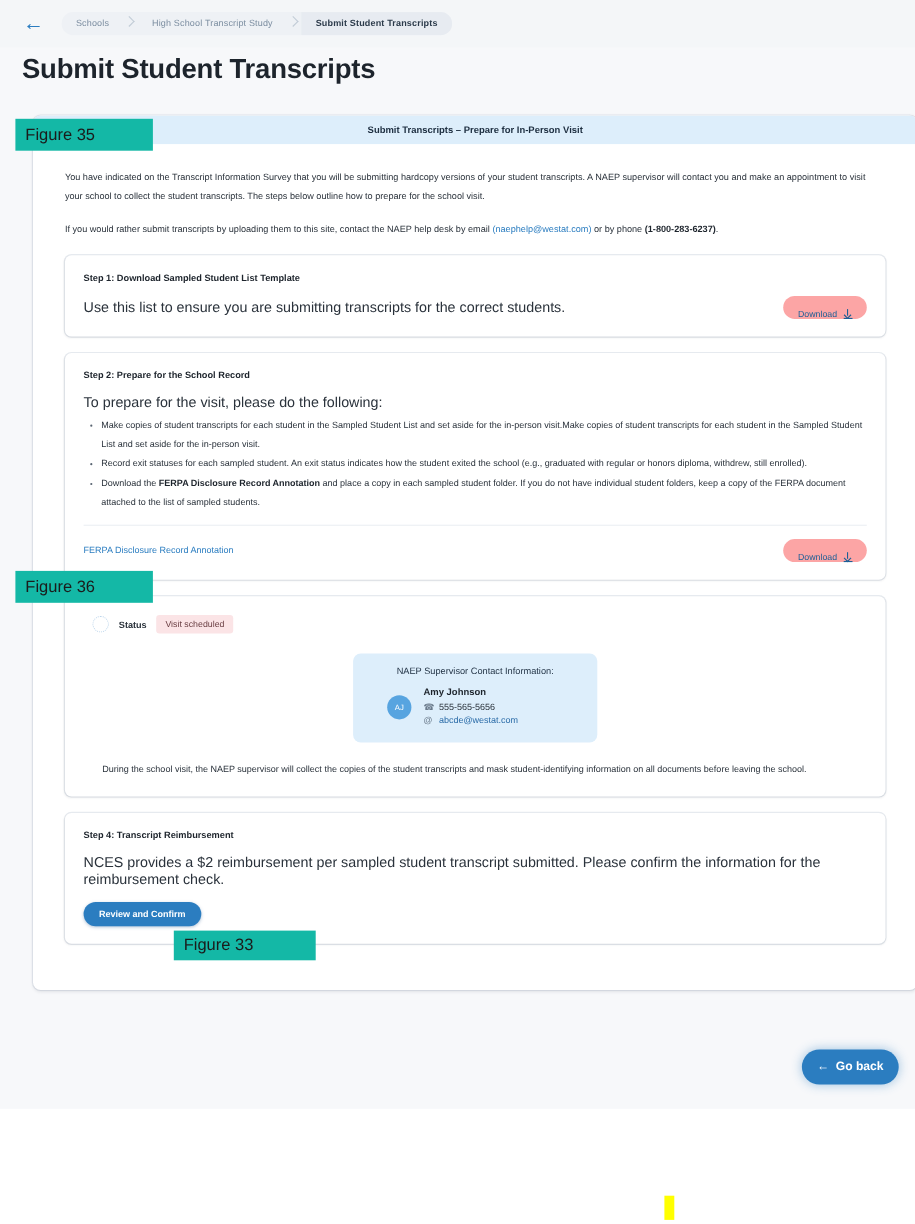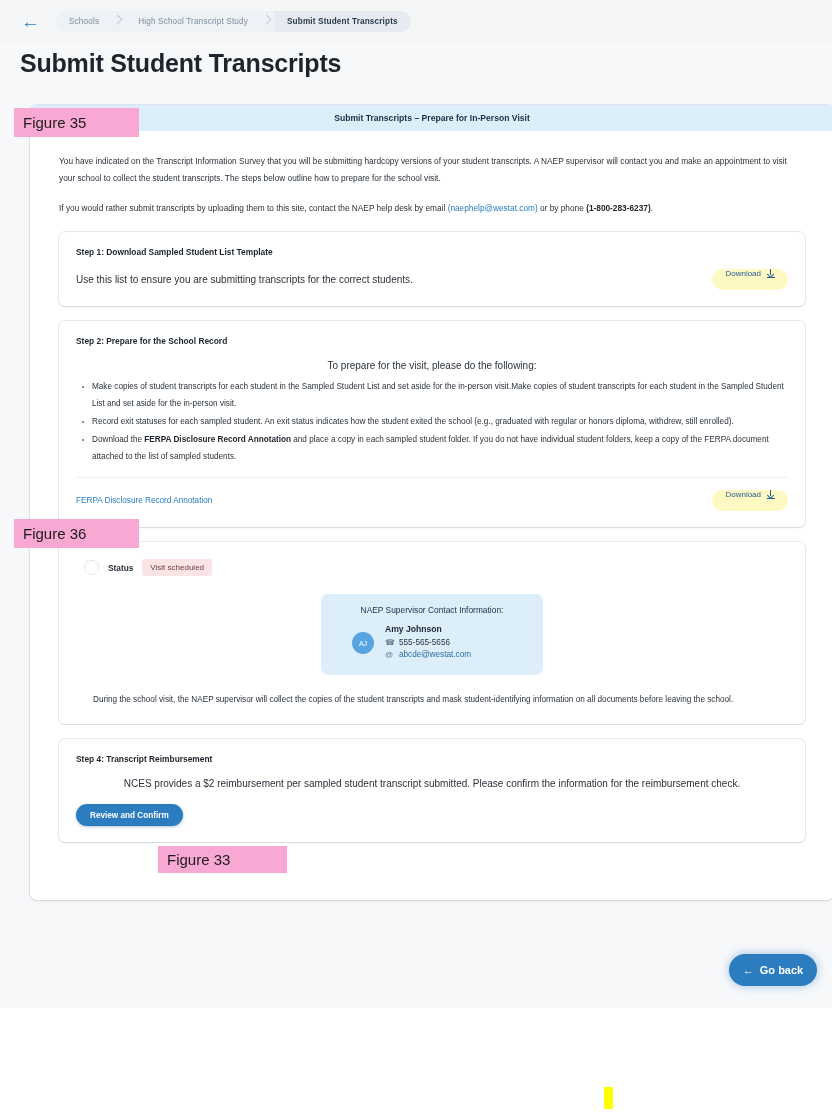--- a/index.html
+++ b/index.html
@@ -140,43 +140,42 @@
     padding: 15px 17px 16px 17px;
     position: relative;
   }
   .step-title {
     font-size: 8.4px;
     font-weight: bold;
     color: #1d242c;
     margin-bottom: 12px;
   }
   .step-text {
-    font-size: 10px;
+    font-size: 13px;
     color: #2a323b;
     line-height: 16px;
-    text-align: center;
   }
   .step-row {
     display: flex;
     align-items: center;
     justify-content: space-between;
   }
 
   
   .dl-btn {
-    background: #fef9c3;
+    background: #fca5a5;
     color: #1d5f96;
     border: none;
     border-radius: 12px;
     height: 21px;
     padding: 0 13px;
     font-size: 8px;
     font-family: "Liberation Sans", sans-serif;
     display: inline-flex;
-    align-items: flex-start;
+    align-items: flex-end;
     gap: 6px;
     cursor: pointer;
   }
   .dl-ico {
     width: 8px; height: 9px;
     position: relative;
     display: inline-block;
   }
   .dl-ico::before {
     content: "";
@@ -394,21 +393,21 @@
     align-items: center;
     justify-content: center;
     gap: 6px;
     box-shadow: 0 0 10px rgba(43,125,192,.45);
     cursor: pointer;
   }
 
   
   .fig {
     position: absolute;
-    background: #f9a8d4;
+    background: #14b8a6;
     color: #1b1b1b;
     font-size: 15px;
     display: flex;
     align-items: center;
     padding-left: 9px;
     z-index: 40;
   }
   #fig35 { left: 14px; top: 108px; width: 116px; height: 29px; }
   #fig36 { left: 14px; top: 519px; width: 116px; height: 29px; }
   #fig33 { left: 158px; top: 846px; width: 120px; height: 27px; }

